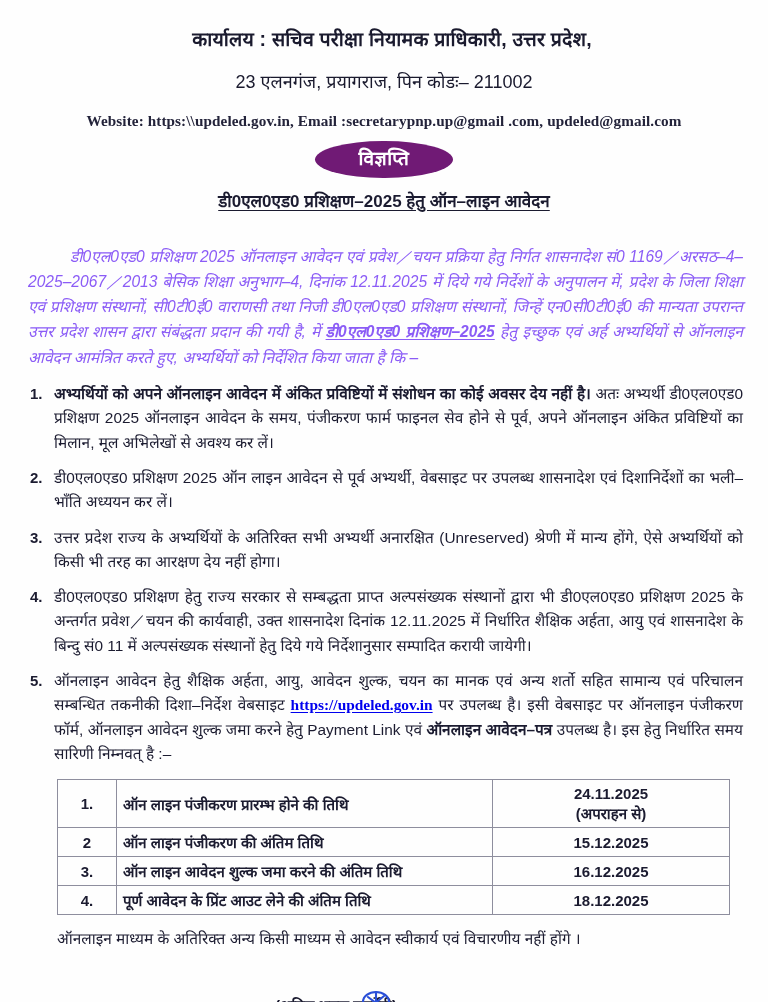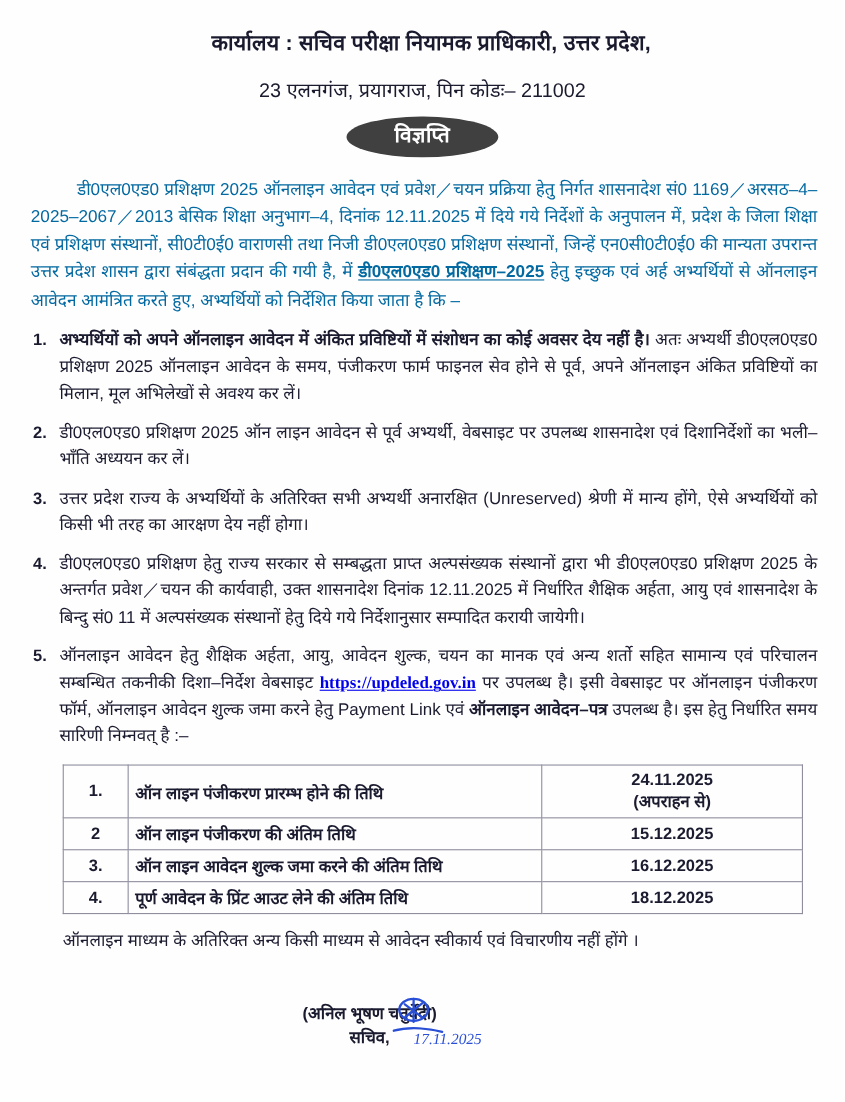--- a/index.html
+++ b/index.html
@@ -54,21 +54,21 @@
   }
 
   
   .badge-wrap {
     text-align: center;
     margin-top: 11px;
     height: 40px;
   }
   .badge {
     display: inline-block;
-    background: #404040;
+    background: #701a75;
     color: #ffffff;
     font-size: 19px;
     font-weight: 700;
     border-radius: 50%;
     padding: 6px 44px 8px 44px;
     line-height: 1.25;
     letter-spacing: 0.5px;
   }
 
   .subtitle {
@@ -83,24 +83,25 @@
 
   
   .body-wrap {
     padding: 0 25px 0 28px;
   }
   p.para {
     font-size: 15.6px;
     line-height: 1.62;
     text-align: justify;
     text-justify: inter-word;
-    margin: 14px 0 0 0;
+    margin: 32px 0 0 0;
     text-indent: 42px;
-    color: #0369a1;
+    color: #8b5cf6;
     font-weight: 500;
+    font-style: italic;
   }
   .em-underline {
     font-weight: 700;
     text-decoration: underline;
     text-underline-offset: 2px;
   }
 
   ol.clauses {
     list-style: none;
     margin: 12px 0 0 0;
@@ -204,26 +205,28 @@
   .sign-lines div { white-space: nowrap; }
 </style>
 </head>
 <body>
 
 <div class="page">
 
   <div class="letterhead">
     <div class="lh-line1">कार्यालय : सचिव परीक्षा नियामक प्राधिकारी, उत्तर प्रदेश,</div>
     <div class="lh-line2">23 एलनगंज, प्रयागराज, पिन कोडः– 211002</div>
+    <div class="lh-contact">Website: https:\\updeled.gov.in, Email :secretarypnp.up@gmail .com,  updeled@gmail.com</div>
   </div>
 
   <div class="badge-wrap">
     <span class="badge">विज्ञप्ति</span>
   </div>
 
+  <div class="subtitle">डी0एल0एड0 प्रशिक्षण–2025 हेतु ऑन–लाइन आवेदन</div>
 
   <div class="body-wrap">
 
     <p class="para"><span>डी0एल0एड0 प्रशिक्षण 2025 ऑनलाइन आवेदन एवं प्रवेश／चयन प्रक्रिया हेतु निर्गत शासनादेश सं0 1169／अरसठ–4–2025–2067／2013 बेसिक शिक्षा अनुभाग–4, दिनांक 12.11.2025  में दिये गये निर्देशों के अनुपालन में, प्रदेश के जिला शिक्षा एवं प्रशिक्षण संस्थानों, सी0टी0ई0 वाराणसी तथा निजी डी0एल0एड0 प्रशिक्षण संस्थानों, जिन्हें एन0सी0टी0ई0 की मान्यता उपरान्त उत्तर प्रदेश शासन द्वारा संबंद्धता प्रदान की गयी है, में </span><span class="em-underline">डी0एल0एड0 प्रशिक्षण–2025</span><span> हेतु इच्छुक एवं अर्ह अभ्यर्थियों से ऑनलाइन आवेदन आमंत्रित करते हुए, अभ्यर्थियों को निर्देशित किया जाता है कि –</span></p>
 
     <ol class="clauses">
 
       <li>
         <span class="num">1.</span><span class="b">अभ्यर्थियों को अपने ऑनलाइन आवेदन में अंकित प्रविष्टियों में संशोधन का कोई अवसर देय नहीं है।</span><span> अतः अभ्यर्थी डी0एल0एड0 प्रशिक्षण 2025 ऑनलाइन आवेदन के समय, पंजीकरण फार्म फाइनल सेव होने से पूर्व, अपने ऑनलाइन अंकित प्रविष्टियों का मिलान, मूल अभिलेखों से अवश्य कर लें।</span>
       </li>

